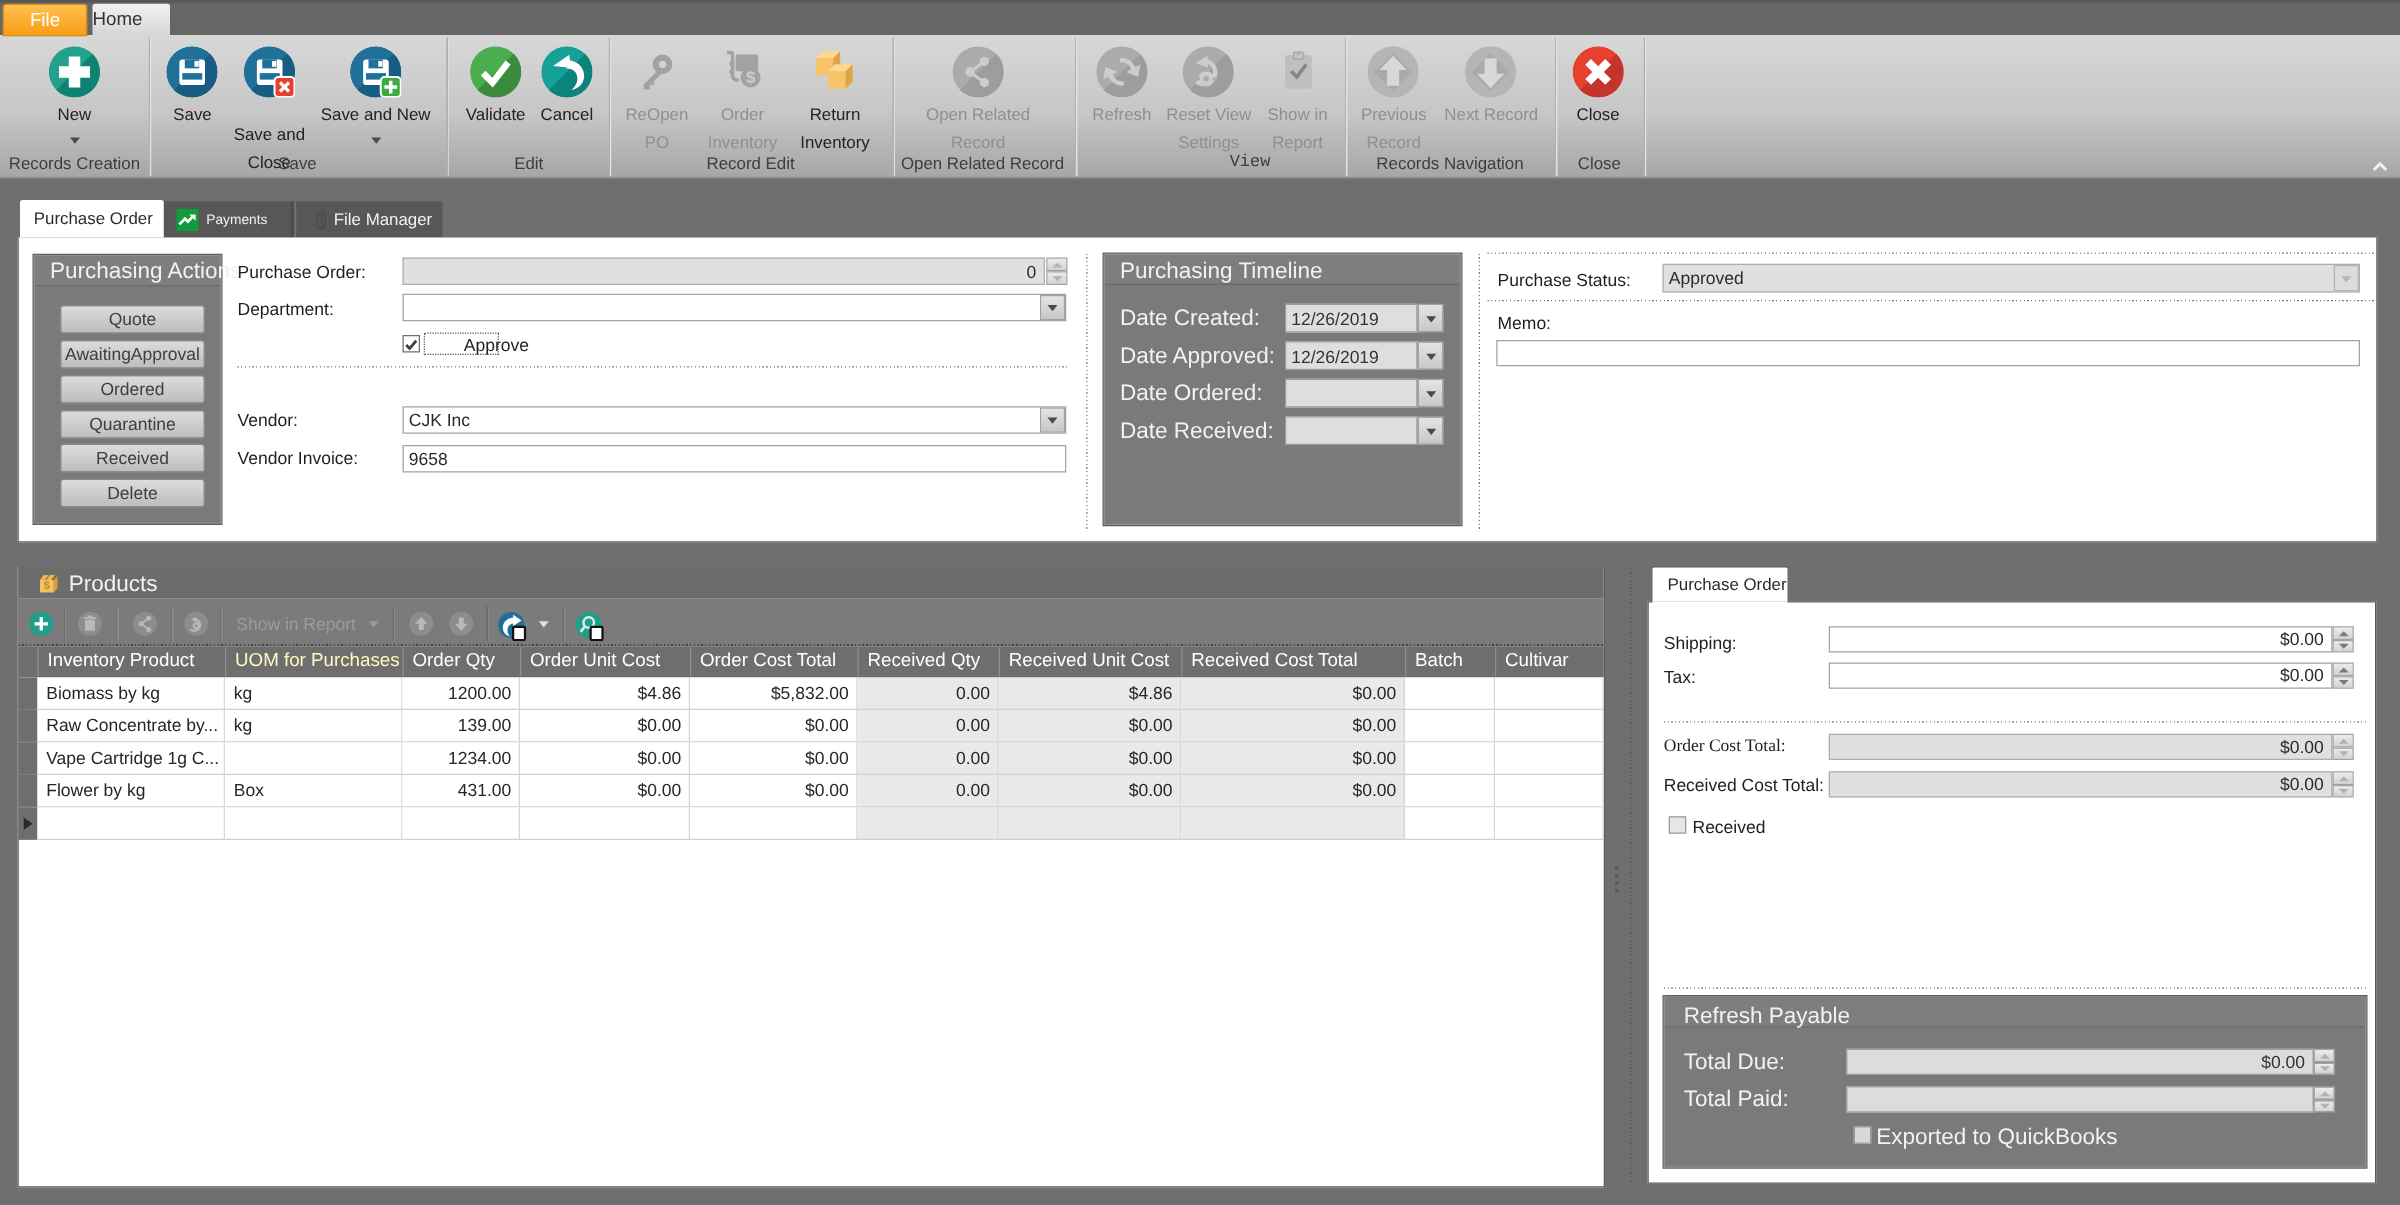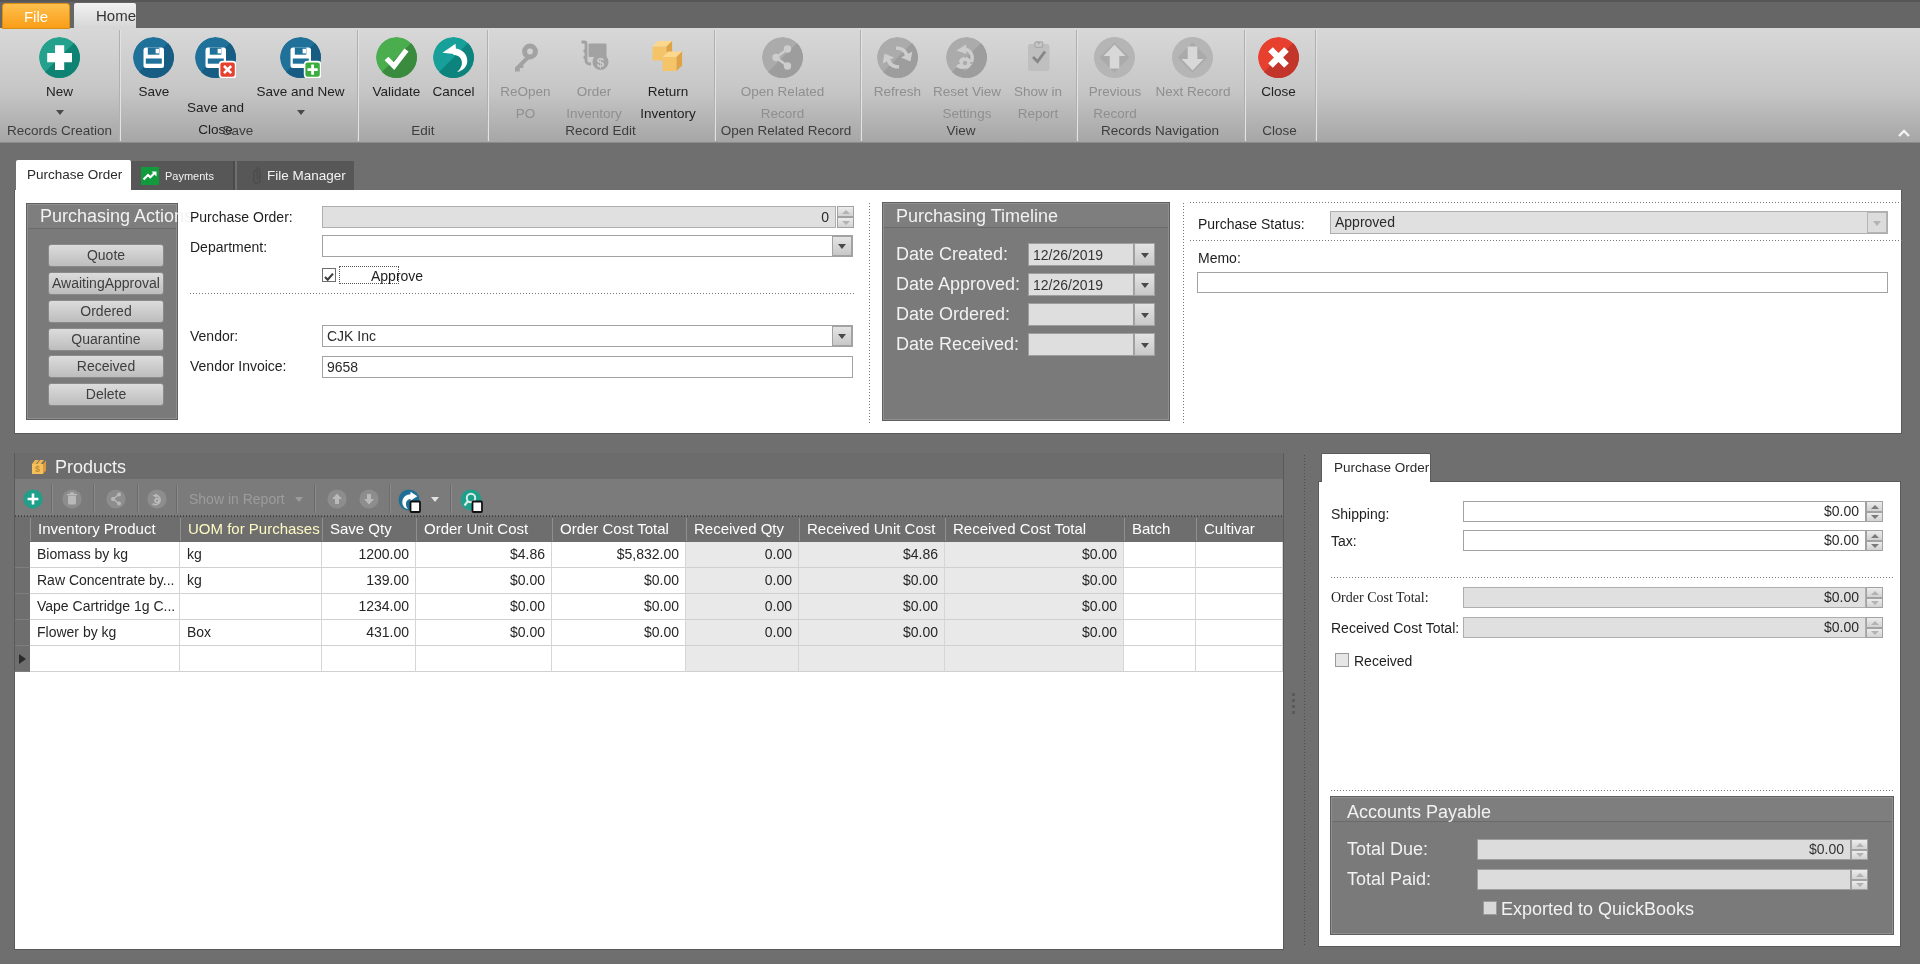--- a/index.html
+++ b/index.html
@@ -36,21 +36,21 @@
 .ck.dis { background:#e6e6e6; border-color:#9a9a9a; }
 </style>
 </head>
 <body>
 <div id="app">
 
 <div class="abs" style="left:0;top:0;width:1920px;height:28px;background:#666;"></div>
     <div class="abs" style="left:0;top:0;width:1920px;height:2px;background:#575757;"></div>
 <div class="abs" style="left:0;top:28px;width:1920px;height:115px;background:linear-gradient(#d8d8d8,#c6c6c6 55%,#a6a6a6);border-bottom:1px solid #8a8a8a;"></div>
 <div class="abs" style="left:2px;top:3px;width:68px;height:26px;background:linear-gradient(#ffc04e,#f99d17);border:1px solid #d98d13;border-radius:3px 3px 0 0;color:#fff;font-size:15px;text-align:center;line-height:25px;">File</div>
-<div class="abs" style="left:74px;top:3px;width:62px;height:26px;background:linear-gradient(#f2f2f2,#d5d5d5);border-radius:2px 2px 0 0;color:#333;font-size:15px;text-align:right;line-height:26px;">Home</div>
+<div class="abs" style="left:74px;top:3px;width:62px;height:26px;background:linear-gradient(#f2f2f2,#d5d5d5);border-radius:2px 2px 0 0;color:#333;font-size:15px;text-align:left;line-height:26px;">Home</div>
 <div id="ribbon-icons">
       <svg class="abs" style="left:39px;top:37px;" width="41" height="41" viewBox="0 0 41 41">
         <defs>
           <clipPath id="c39">
             <circle cx="20.5" cy="20.5" r="20.5"></circle>
           </clipPath>
         </defs>
         <g clip-path="url(#c39)">
           <circle cx="20.5" cy="20.5" r="20.5" fill="#23a18c"></circle>
           <path d="M0 41 L41 0 L41 41 Z" fill="#0f8373"></path>
@@ -263,21 +263,21 @@
       <div class="rlbl dis" style="left:963px;top:81px;width:150px;line-height:21.5px;">Show in<br>Report</div>
       <div class="rlbl dis" style="left:1040px;top:81px;width:150px;line-height:21.5px;">Previous<br>Record</div>
       <div class="rlbl dis" style="left:1118px;top:81px;width:150px;line-height:21.5px;">Next Record</div>
       <div class="rlbl" style="left:1203.5px;top:81px;width:150px;line-height:21.5px;">Close</div>
     </div>
 <div class="cap" style="left:-30.5px;top:123px;width:180px;">Records Creation</div>
     <div class="cap" style="left:148px;top:123px;width:180px;">Save</div>
     <div class="cap" style="left:333px;top:123px;width:180px;">Edit</div>
     <div class="cap" style="left:510.5px;top:123px;width:180px;">Record Edit</div>
     <div class="cap" style="left:696px;top:123px;width:180px;">Open Related Record</div>
-    <div class="cap" style="left:871px;top:123px;width:180px;">View</div>
+    <div class="cap" style="left:910px;top:123px;width:180px;font-family:Liberation Mono, monospace;">View</div>
     <div class="cap" style="left:1070px;top:123px;width:180px;">Records Navigation</div>
     <div class="cap" style="left:1189.5px;top:123px;width:180px;">Close</div>
     <div id="ribbon-seps">
       <div class="gsep" style="left:119px;"></div>
       <div class="gsep" style="left:357px;"></div>
       <div class="gsep" style="left:487px;"></div>
       <div class="gsep" style="left:714px;"></div>
       <div class="gsep" style="left:860px;"></div>
       <div class="gsep" style="left:1076px;"></div>
       <div class="gsep" style="left:1244px;"></div>
@@ -454,21 +454,21 @@
         <circle cx="11" cy="9" r="4.2" fill="none" stroke="#d8efe9" stroke-width="2"></circle>
         <path d="M8 12 L4.5 16.5" stroke="#d8efe9" stroke-width="2.2"></path>
         <g>
           <rect x="12.5" y="12.5" width="9.5" height="10.5" rx="1" fill="#fff" stroke="#111" stroke-width="1.8"></rect>
         </g>
       </svg>
       <div class="abs" style="left:15px;top:516px;width:1268px;height:1px;background:repeating-linear-gradient(90deg,#3f3f3f 0 1px,#6e6e6e 1px 3px);"></div>
       <div class="abs" style="left:15px;top:517px;width:1268px;height:25px;background:#6e6e6e;"></div>
       <div class="wlbl" style="left:38px;top:521px;color:#fff;font-size:15px;">Inventory Product</div>
       <div class="wlbl" style="left:188px;top:521px;color:#fef9c3;font-size:15px;">UOM for Purchases</div>
-      <div class="wlbl" style="left:330px;top:521px;color:#fff;font-size:15px;">Save Qty</div>
+      <div class="wlbl" style="left:330px;top:521px;color:#fff;font-size:15px;">Order Qty</div>
       <div class="wlbl" style="left:424px;top:521px;color:#fff;font-size:15px;">Order Unit Cost</div>
       <div class="wlbl" style="left:560px;top:521px;color:#fff;font-size:15px;">Order Cost Total</div>
       <div class="wlbl" style="left:694px;top:521px;color:#fff;font-size:15px;">Received Qty</div>
       <div class="wlbl" style="left:807px;top:521px;color:#fff;font-size:15px;">Received Unit Cost</div>
       <div class="wlbl" style="left:953px;top:521px;color:#fff;font-size:15px;">Received Cost Total</div>
       <div class="wlbl" style="left:1132px;top:521px;color:#fff;font-size:15px;">Batch</div>
       <div class="wlbl" style="left:1204px;top:521px;color:#fff;font-size:15px;">Cultivar</div>
       <div class="abs" style="left:30px;top:518px;width:1px;height:23px;background:#8f8f8f;"></div>
       <div class="abs" style="left:180px;top:518px;width:1px;height:23px;background:#8f8f8f;"></div>
       <div class="abs" style="left:322px;top:518px;width:1px;height:23px;background:#8f8f8f;"></div>
@@ -590,21 +590,21 @@
         <div class="dn" style="top:10.5px;height:10.5px;">
           <i style="top:2.5px;"></i>
         </div>
       </div>
       <div class="ck dis" style="left:1335px;top:653px;"></div>
       <div class="lbl" style="left:1354px;top:653px;">Received</div>
       <div class="dh" style="left:1331px;top:790px;width:562px;"></div>
       <div class="gbox" style="left:1331px;top:797px;width:562px;height:137px;">
         <div class="hd"></div>
       </div>
-      <div class="wlbl" style="left:1347px;top:804px;">Accounts Payable</div>
+      <div class="wlbl" style="left:1347px;top:804px;">Refresh Payable</div>
       <div class="wlbl" style="left:1347px;top:841px;">Total Due:</div>
       <div class="abs rt" style="left:1477px;top:839px;width:374px;height:21px;background:#dcdcdc;border:1px solid #9e9e9e;font-size:14px;color:#333;line-height:19px;padding-right:6px;text-align:right;">$0.00</div>
       <div class="spin dis" style="left:1851px;top:839px;height:21px;">
         <div class="up" style="height:10.5px;">
           <i style="top:2.5px;"></i>
         </div>
         <div class="dn" style="top:10.5px;height:10.5px;">
           <i style="top:2.5px;"></i>
         </div>
       </div>

